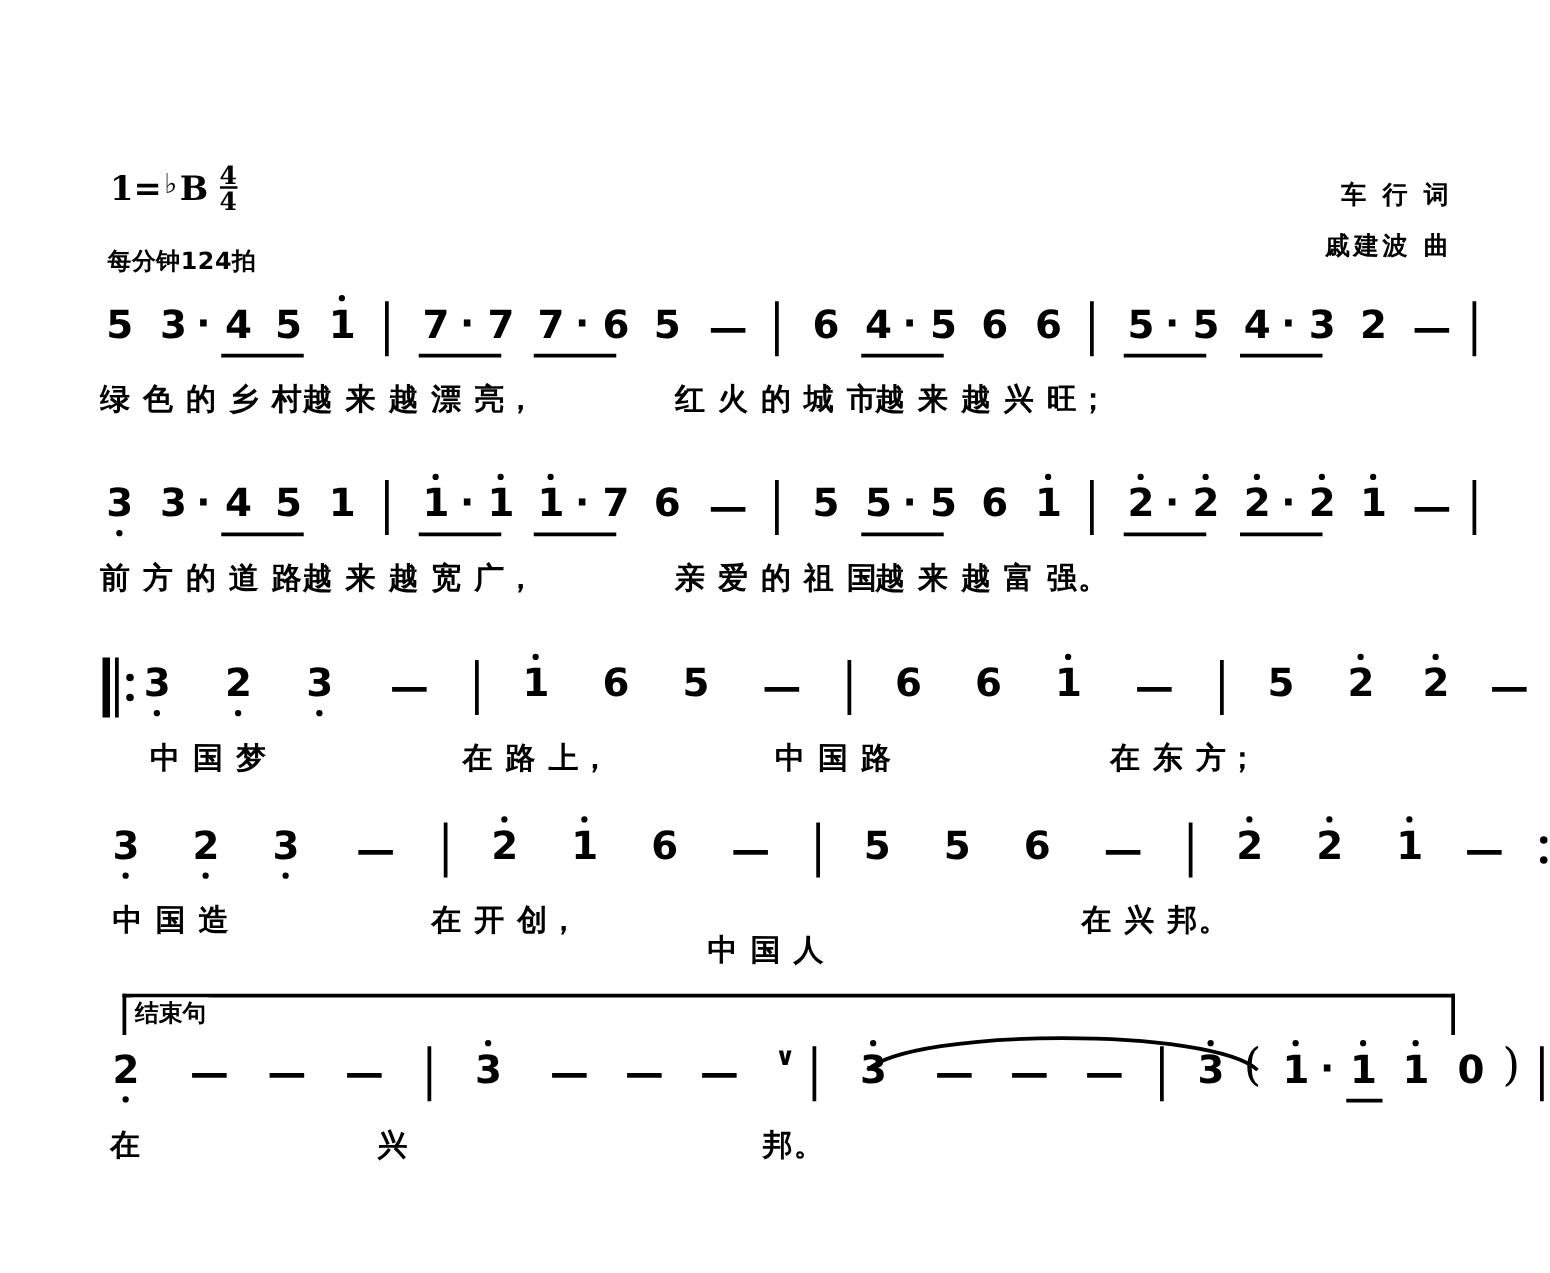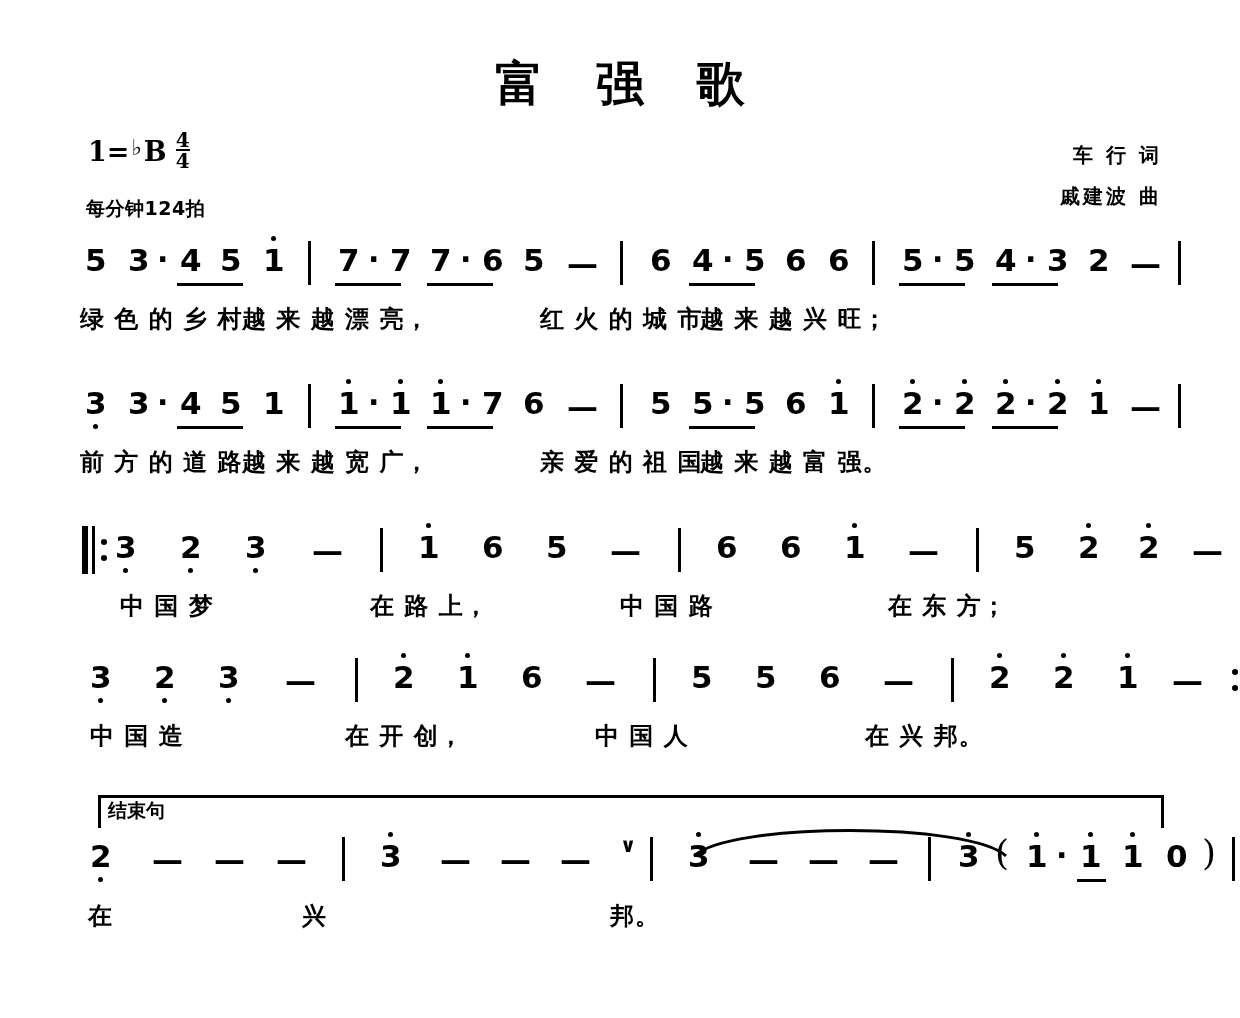--- a/index.html
+++ b/index.html
@@ -212,21 +212,20 @@
     position: absolute;
     height: 3px;
     background: #000;
   }
 </style>
 </head>
 <body>
 
 <div class="sheet">
 
-  <div class="title">富 强 歌</div>
 
   <div class="keysig">
     <span class="num1">1=</span>
     <span class="flat">♭</span>
     <span class="bnote">B</span>
     <span class="timesig">
       <span class="num">4</span>
       <span class="den">4</span>
     </span>
   </div>
@@ -408,21 +407,21 @@
 
       <div class="repeat-close" style="left:1152px;">
         <div class="rp-dot" style="left:0px;top:13px;"></div>
         <div class="rp-dot" style="left:0px;top:29px;"></div>
 
       </div>
     </div>
     <div class="lyrics" style="top:58px;">
       <span class="ly" style="left:10px;">中 国 造</span>
       <span class="ly" style="left:265px;">在 开 创，</span>
-      <span class="ly" style="left:515px;">中 国 人</span>
+      <span class="ly" style="left:486px;margin-top:24px;">中 国 人</span>
       <span class="ly" style="left:785px;">在 兴 邦。</span>
     </div>
   </div>
 
   <div class="row" style="top:795px;height:160px;">
     <div class="ending-box" style="left:98px;top:0;width:1060px;height:30px;"></div>
     <div class="ending-label" style="left:106px;top:3px;">结束句</div>
 
     <div class="notes" style="top:46px;">
       <span class="n dotdown" style="left:10px;">2</span>

